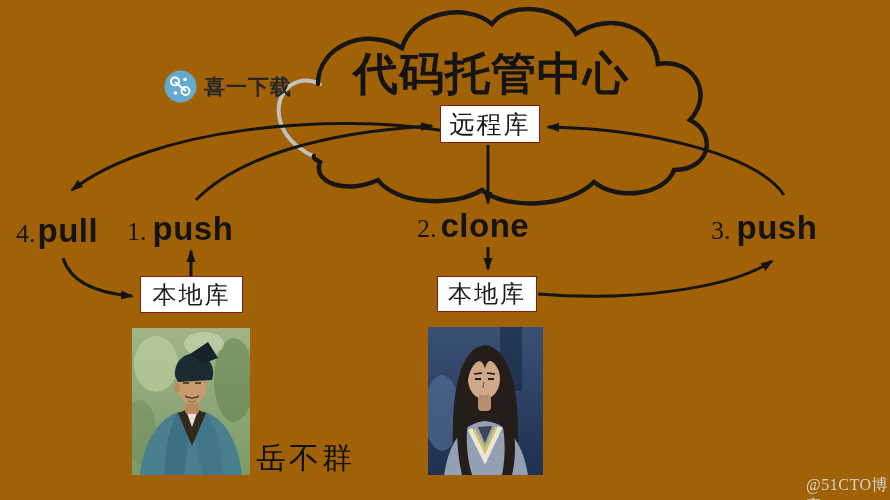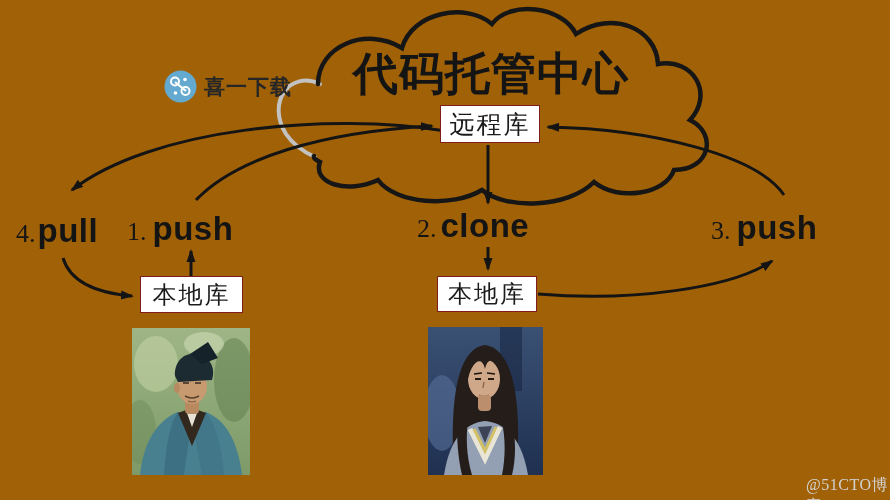--- a/index.html
+++ b/index.html
@@ -182,17 +182,18 @@
       <rect x="50" y="68" width="13" height="16" rx="4" fill="#bb8f6e"></rect>
       <path d="M16,148 C22,110 38,96 57,94 C78,96 94,112 100,148 Z" fill="#93a0b4"></path>
       <path d="M42,102 L57,132 L72,100" stroke="#e9e6d6" stroke-width="5" fill="none"></path>
       <path d="M46,102 L57,124 L68,100" stroke="#d2c166" stroke-width="3" fill="none"></path>
       <path d="M50,100 L57,116 L64,99 Z" fill="#3c4356"></path>
       <path d="M30,90 C28,110 30,130 34,148 L44,148 C38,128 38,108 40,94 Z" fill="#241d1a"></path>
       <path d="M84,92 C88,112 88,132 84,148 L74,148 C78,128 77,108 74,96 Z" fill="#241d1a"></path>
     </svg>
   </div>
 
+  <div class="person-name" style="left:256px;top:438px;">岳不群</div>
 
 
   <div class="credit">@51CTO博客</div>
 
 </div>
 
 </body></html>

